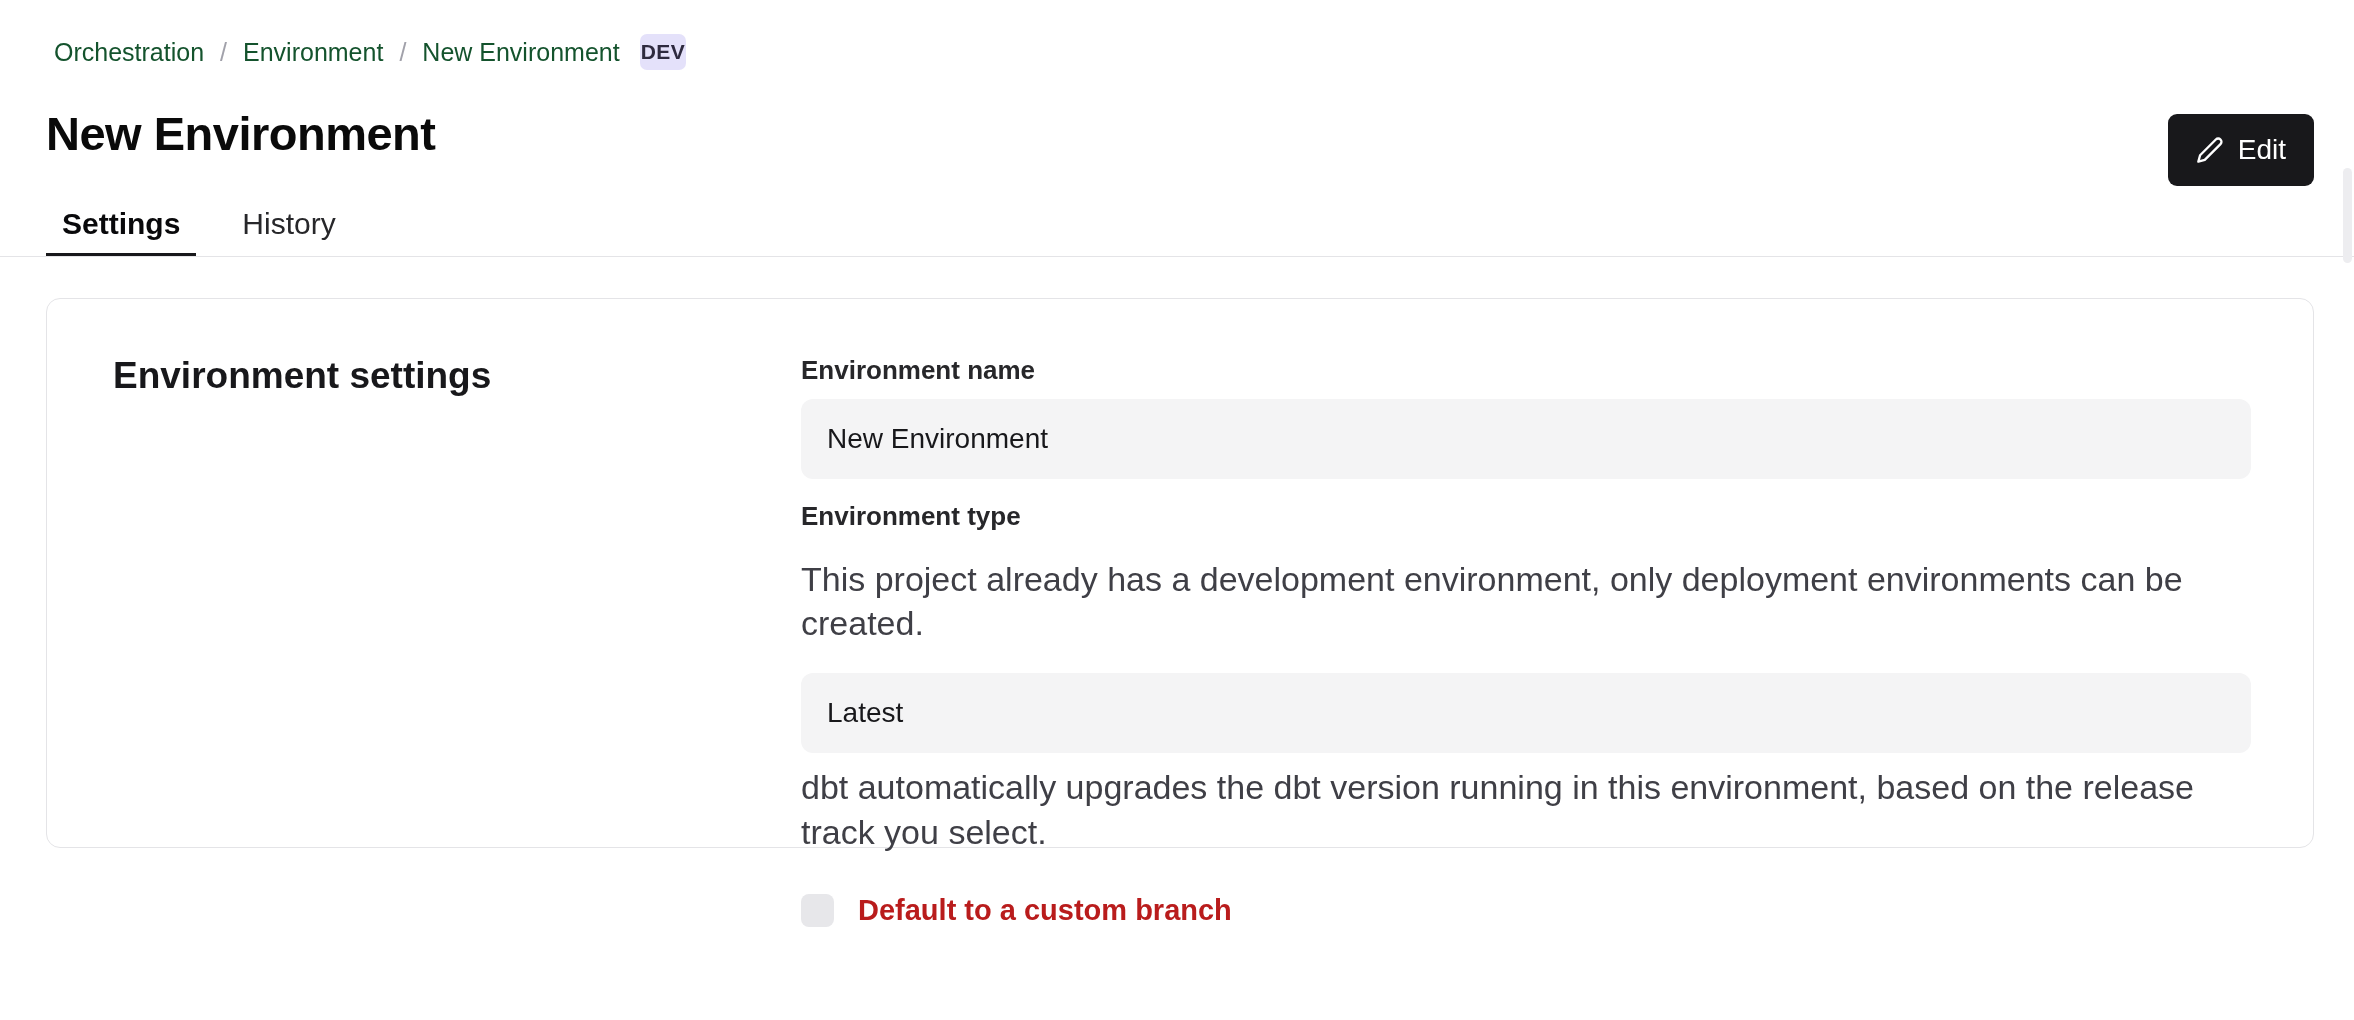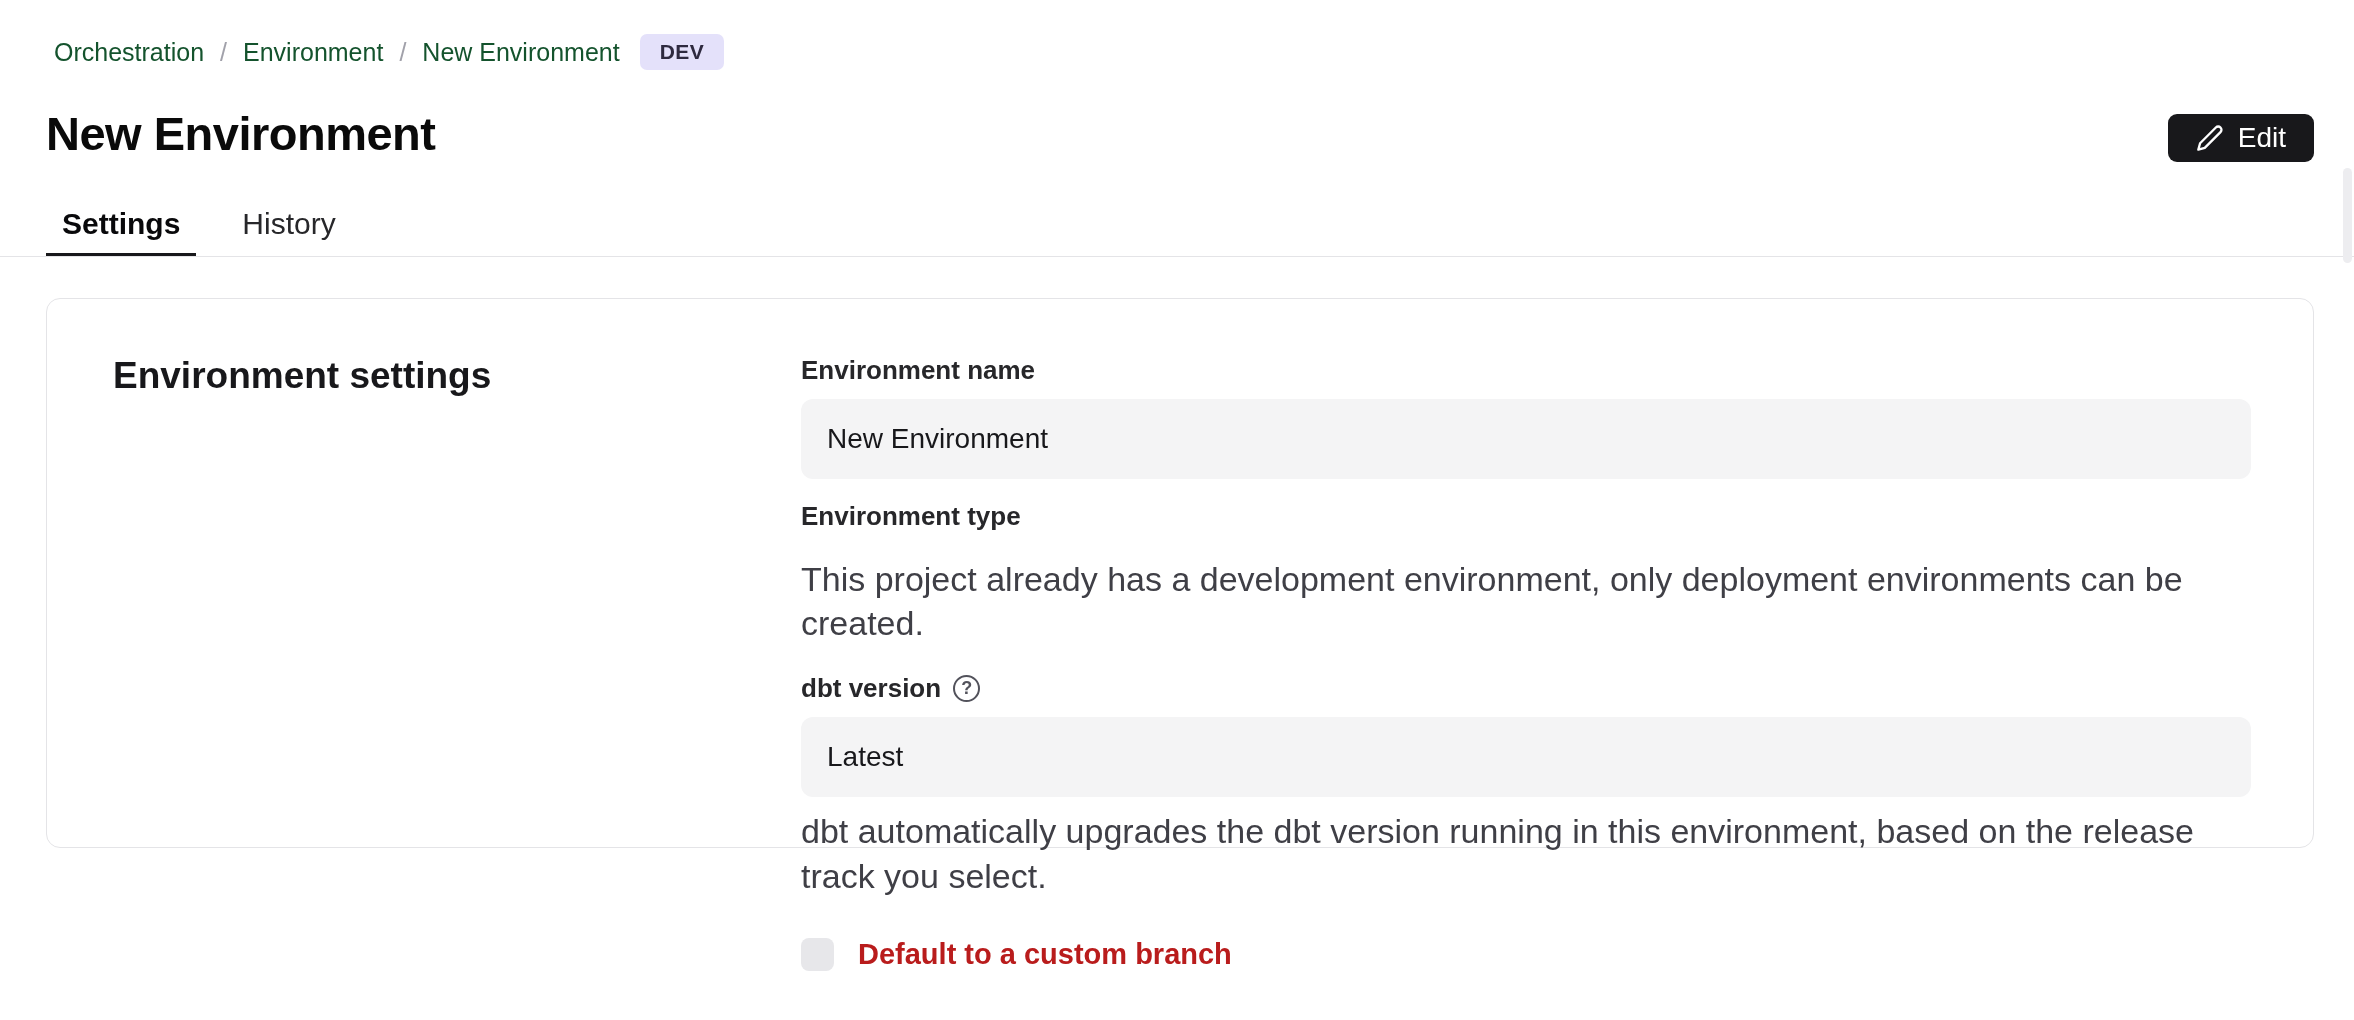--- a/index.html
+++ b/index.html
@@ -25,41 +25,41 @@
     color: #3f3f46;
   }
   .crumb { color: #14532d; cursor: pointer; }
   .crumb-sep { color: #a1a1aa; }
   .env-badge {
     background: #e4e1fa;
     color: #2e2a3f;
     font-size: 21px;
     font-weight: 700;
     letter-spacing: 0.5px;
-    padding: 6px 20px;
+    padding: 6px 1px;
     border-radius: 7px;
     margin-left: 4px;
     text-align: right;
   }
 
   
   .page-title {
     position: absolute;
     left: 46px;
     top: 106px;
     font-size: 47px;
     font-weight: 700;
     color: #0a0a0a;
     letter-spacing: -0.5px;
   }
   .edit-button {
     position: absolute;
     right: 40px;
     top: 114px;
-    height: 48px;
+    height: 72px;
     padding: 0 28px;
     display: flex;
     align-items: center;
     gap: 14px;
     background: #18181b;
     color: #ffffff;
     font-size: 28px;
     font-weight: 400;
     border: none;
     border-radius: 9px;
@@ -241,24 +241,20 @@
     <label class="field-label">Environment name</label>
     <input class="text-input" type="text" readonly="" value="New Environment" style="">
 
     <div class="spacer-sm"></div>
 
     <label class="field-label">Environment type</label>
     <div class="helper-text">This project already has a development environment, only deployment environments can be created.</div>
 
     <div class="spacer-md"></div>
 
-    <label class="field-label">
-      <span>dbt version</span>
-      <span class="help-icon">?</span>
-    </label>
     <input class="text-input" type="text" readonly="" value="Latest" style="">
     <div class="helper-text">dbt automatically upgrades the dbt version running in this environment, based on the release track you select.</div>
 
     <div class="checkbox-row">
       <div class="checkbox"></div>
       <span class="checkbox-label">Default to a custom branch</span>
     </div>
 
   </div>
 </section>

